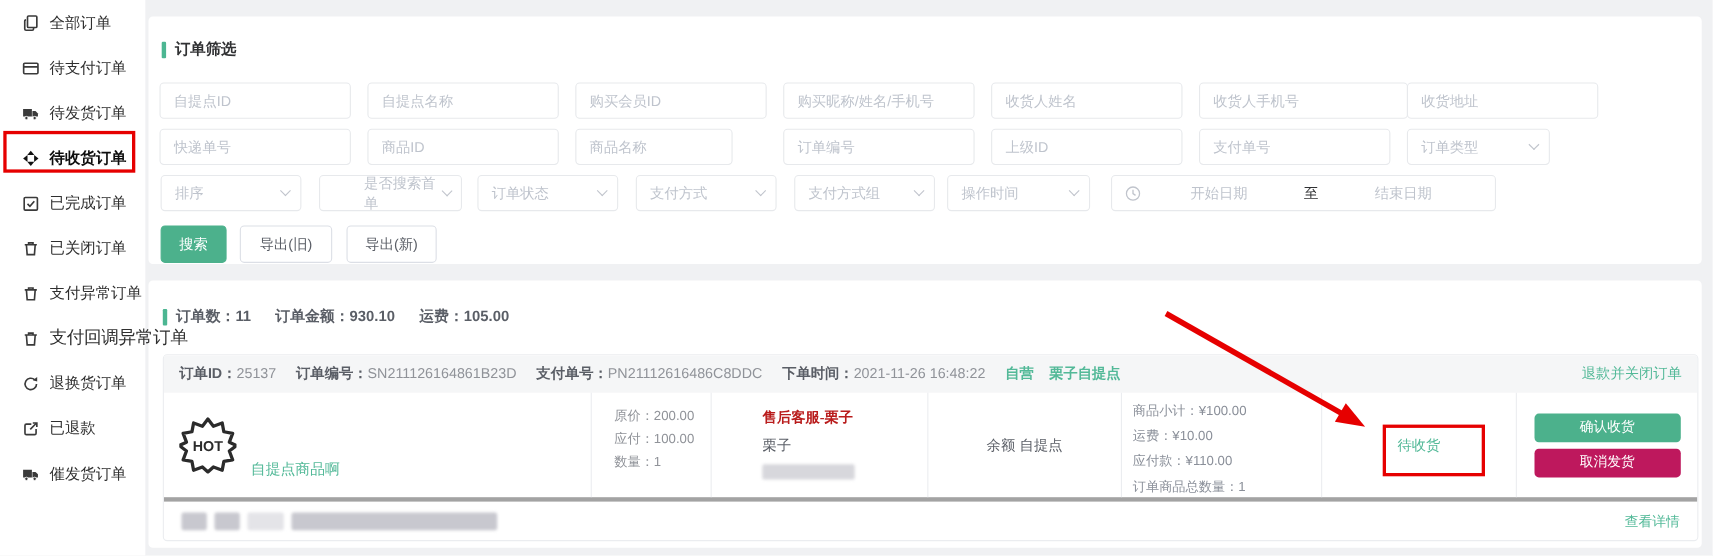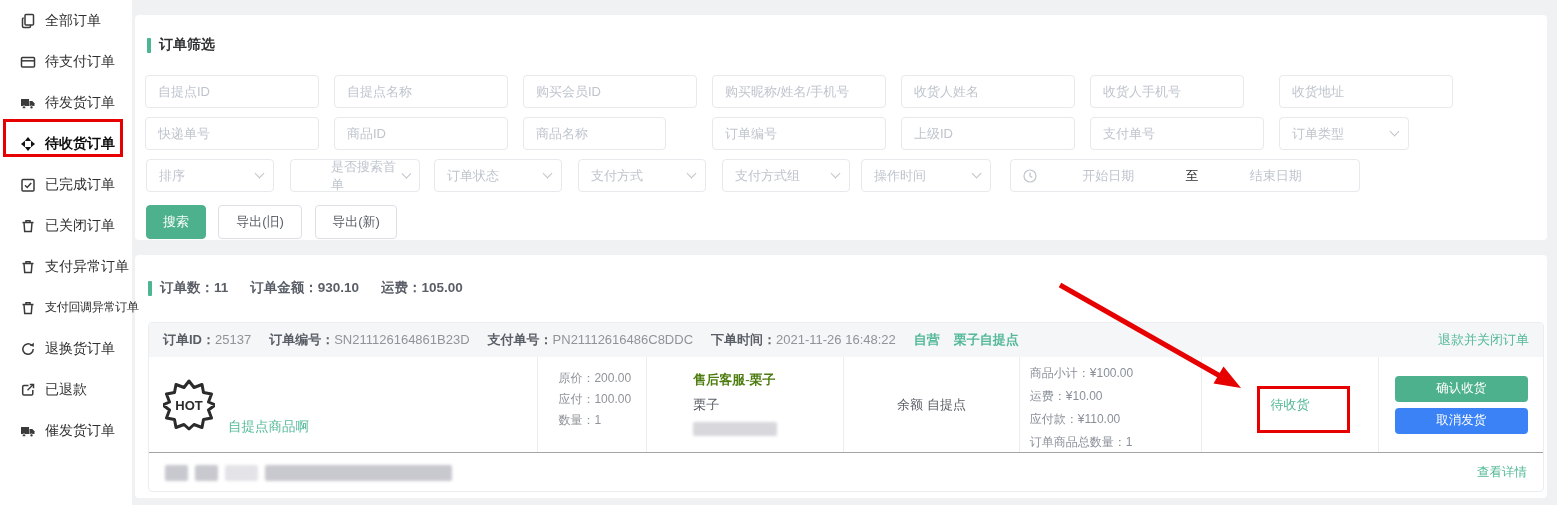--- a/index.html
+++ b/index.html
@@ -4,21 +4,21 @@
 <style>
   * { margin:0; padding:0; box-sizing:border-box; }
   html,body { width:1557px; height:505px; overflow:hidden; }
   body { position:relative; background:#fff; font-family:"Liberation Sans","DejaVu Sans",sans-serif; color:#303133; }
 
   
   .sidebar { position:absolute; left:0; top:0; width:132px; height:505px; background:#fff; z-index:2; }
   .side-item { display:flex; align-items:center; height:41px; padding-left:19px; gap:9px; font-size:14px; color:#2f2f2f; cursor:pointer; white-space:nowrap; }
   .side-item .ic { width:17px; height:17px; flex:0 0 17px; display:flex; align-items:center; justify-content:center; }
   .side-item.active { font-weight:bold; color:#0e0e0e; }
-  .side-item.small-label span.lbl { font-size:12px; letter-spacing:-0.3px; }
+  .side-item.small-label span.lbl { font-size:16px; letter-spacing:-0.3px; }
 
   
   .main-bg { position:absolute; left:132px; top:0; width:1425px; height:505px; background:#f0f1f3; }
   .card { position:absolute; background:#fff; border-radius:4px; }
   .card1 { left:135px; top:15px; width:1412px; height:225px; }
   .card2 { left:135px; top:255px; width:1412px; height:243px; }
 
   .sec-title { position:absolute; display:flex; align-items:center; gap:8px; font-size:14px; font-weight:bold; color:#303133; }
   .green-bar { width:4px; height:15px; background:#4cb692; border-radius:1px; }
 
@@ -47,32 +47,32 @@
   .oh-tag { color:#53b998; font-weight:bold; margin-right:14px; }
   .oh-link { margin-left:auto; color:#53b998; cursor:pointer; }
 
   .order-body { height:95px; display:flex; }
   .cell { border-right:1px solid #ebedf0; height:100%; }
   .cell:last-child { border-right:none; }
   .cell-product { width:390px; display:flex; align-items:center; padding-left:14px; gap:13px; }
   .prod-name { color:#53b998; font-size:13.5px; cursor:pointer;margin-top:44px; }
   .cell-price { width:109px; padding:11px 0 0 20px; font-size:12px; color:#909399; line-height:21px; }
   .cell-cust { width:197px; padding:14px 0 0 46px; font-size:13px; }
-  .cust-service { color:#4d7c0f; font-weight:bold; margin-bottom:7px; cursor:pointer;font-family:Liberation Serif, serif; }
+  .cust-service { color:#b91c1c; font-weight:bold; margin-bottom:7px; cursor:pointer;font-family:Liberation Serif, serif; }
   .cust-name { color:#5a5e66; margin-bottom:8px; }
   .blur-bar { width:84px; height:14px; background:#d7d7dc; border-radius:2px; filter:blur(1.5px); }
   .cell-pay { width:176px; display:flex; align-items:center; justify-content:center; gap:4px; font-size:13px; color:#5a5e66; line-height:20px; }
   .cell-amount { width:182px; padding:5px 0 0 10px; font-size:12px; color:#8a8f99; line-height:23px; }
   .cell-status { width:178px; display:flex; align-items:center; justify-content:center; font-size:13px; color:#53b998; }
   .cell-actions { width:164px; display:flex; flex-direction:column; align-items:center; justify-content:center; gap:6px; }
   .act-btn { width:133px; height:26px; border:none; border-radius:4px; color:#fff; font-size:12.5px; display:flex; align-items:center; justify-content:center; cursor:pointer; }
   .act-confirm { background:#4cb18c; }
-  .act-cancel { background:#3b82f6; }
-
-  .order-foot { height:40px; border-top:1px solid #a3a3a3; display:flex; align-items:center; padding:0 16px; }
+  .act-cancel { background:#be185d; }
+
+  .order-foot { height:40px; border-top:4px solid #a3a3a3; display:flex; align-items:center; padding:0 16px; }
   .foot-blur { display:flex; align-items:center; gap:7px; filter:blur(1.5px); }
   .fb { height:16px; border-radius:2px; background:#c8c8cf; }
   .fb1 { width:23px; } .fb2 { width:23px; } .fb3 { width:33px; background:#e4e4e8; } .fb4 { width:187px; }
   .foot-link { margin-left:auto; color:#53b998; font-size:12.5px; cursor:pointer; }
 
   
   .red-box { position:absolute; border:3px solid #e60000; z-index:5; pointer-events:none; }
   .red-box-sidebar { left:3px; top:119px; width:120px; height:38px; }
   .red-box-status { left:1257px; top:386px; width:93px; height:47px; }
   .arrow-svg { position:absolute; left:1040px; top:273px; width:220px; height:128px; z-index:5; pointer-events:none; }
@@ -210,21 +210,21 @@
   <div class="sec-title" style="left:12px; top:21px;">
     <span class="green-bar"></span>
     <span>订单筛选</span>
   </div>
 
   <input class="input" style="left: 10px; top: 60px; width: 174px;" placeholder="自提点ID">
   <input class="input" style="left: 199px; top: 60px; width: 174px;" placeholder="自提点名称">
   <input class="input" style="left: 388px; top: 60px; width: 174px;" placeholder="购买会员ID">
   <input class="input" style="left: 577px; top: 60px; width: 174px;" placeholder="购买昵称/姓名/手机号">
   <input class="input" style="left: 766px; top: 60px; width: 174px;" placeholder="收货人姓名">
-  <input class="input" style="left: 955px; top: 60px; width: 154px;" placeholder="收货人手机号">
+  <input class="input" style="left: 955px; top: 60px; width: 190px;" placeholder="收货人手机号">
   <input class="input" style="left: 1144px; top: 60px; width: 174px;" placeholder="收货地址">
 
   <input class="input" style="left: 10px; top: 102px; width: 174px;" placeholder="快递单号">
   <input class="input" style="left: 199px; top: 102px; width: 174px;" placeholder="商品ID">
   <input class="input" style="left: 388px; top: 102px; width: 143px;" placeholder="商品名称">
   <input class="input" style="left: 577px; top: 102px; width: 174px;" placeholder="订单编号">
   <input class="input" style="left: 766px; top: 102px; width: 174px;" placeholder="上级ID">
   <input class="input" style="left: 955px; top: 102px; width: 174px;" placeholder="支付单号">
   <div class="sel" style="left:1144px; top:102px; width:130px;">
     <span>订单类型</span>

